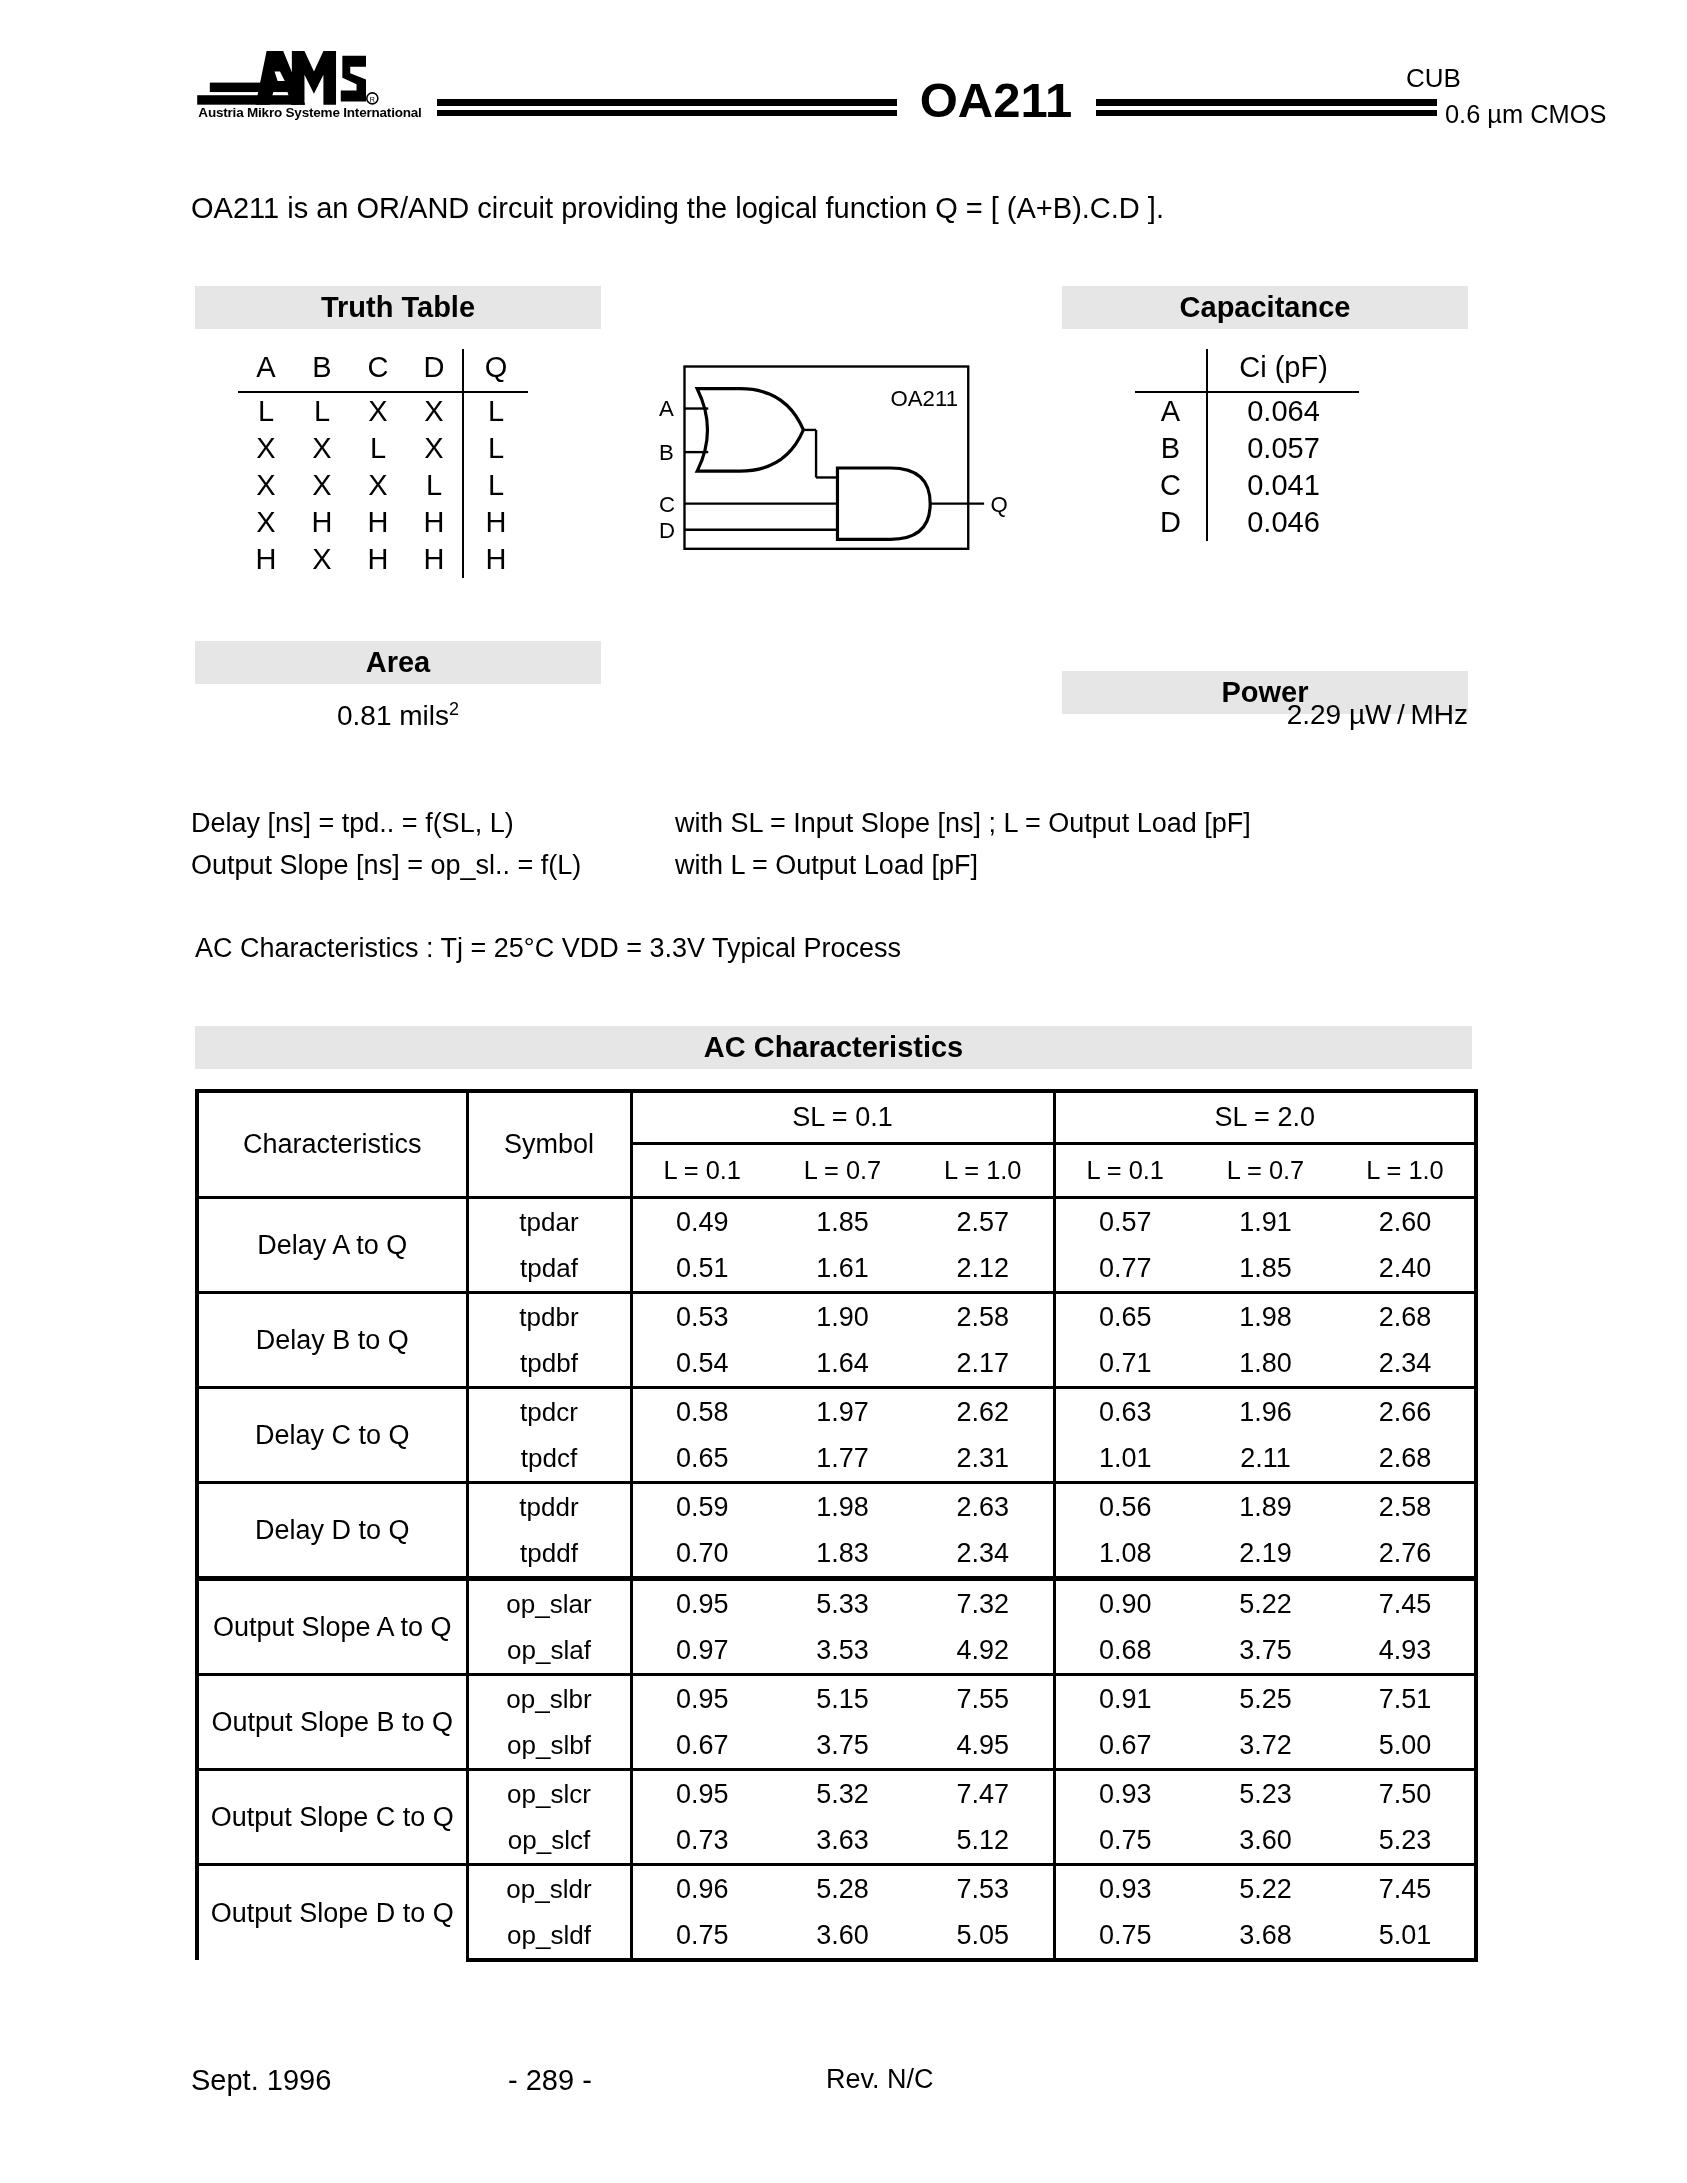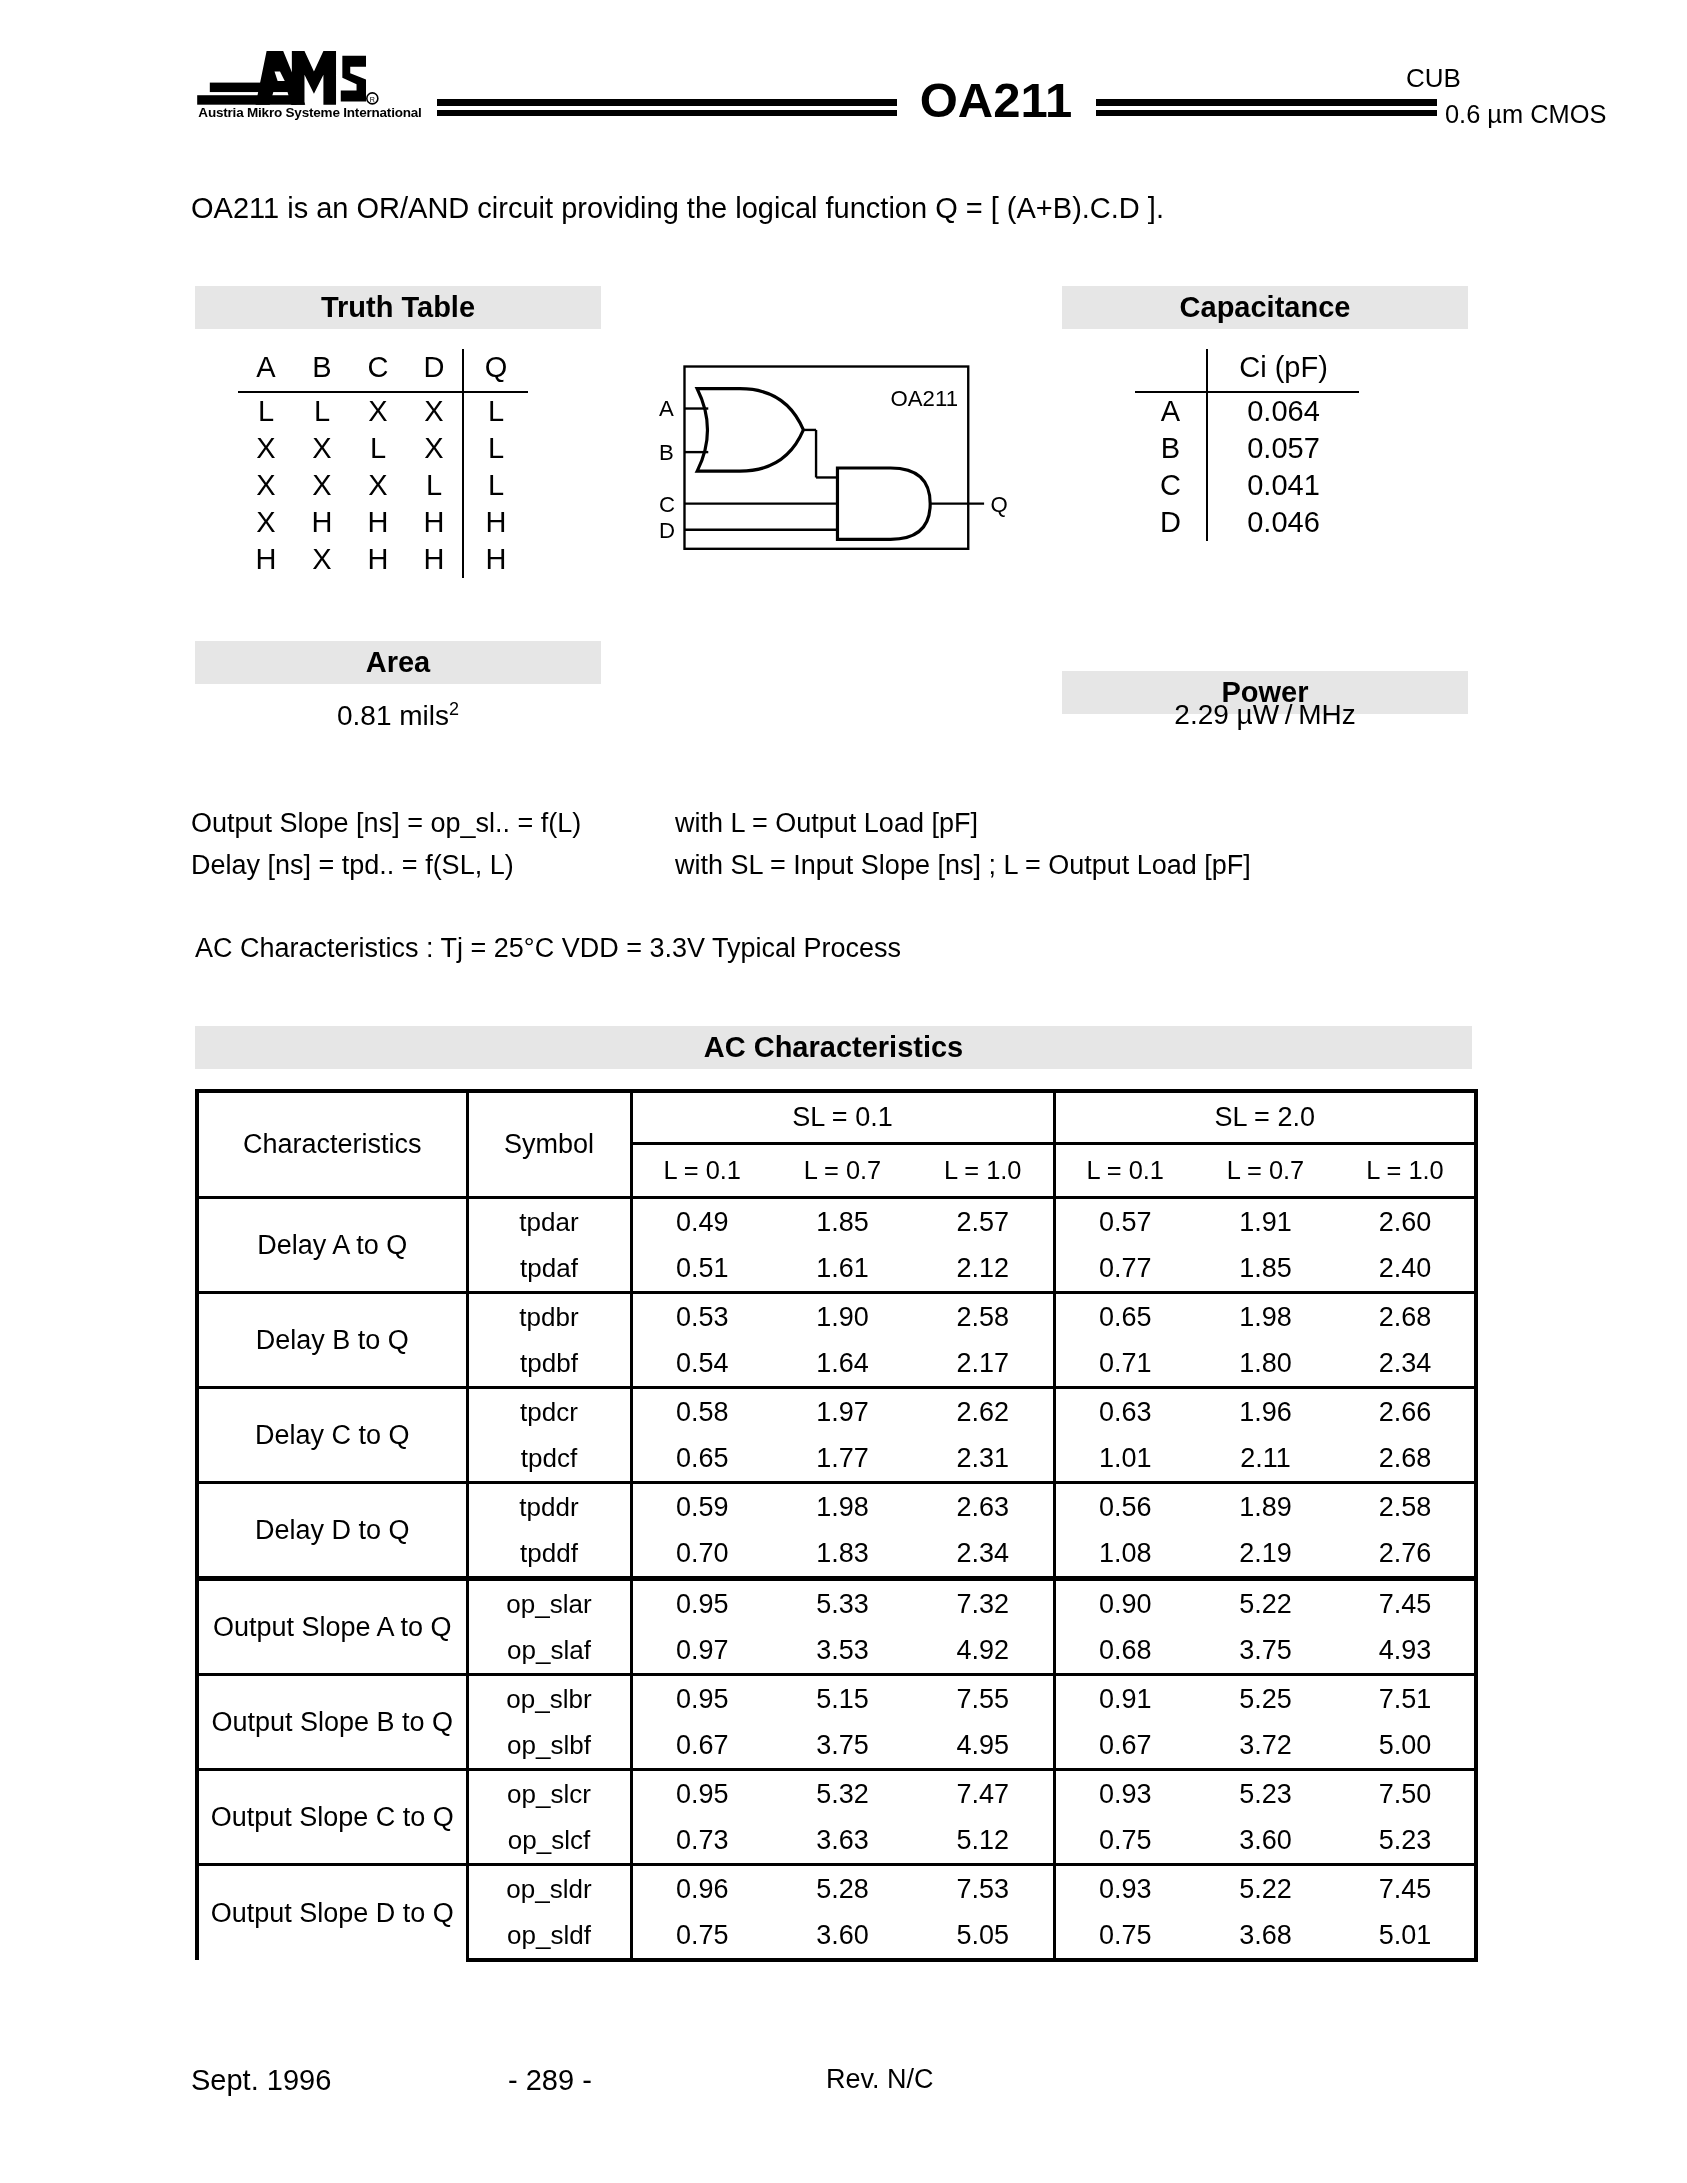--- a/index.html
+++ b/index.html
@@ -181,21 +181,21 @@
     top: 699px;
     width: 406px;
     text-align: center;
     font-size: 28px;
   }
   .power-val {
     position: absolute;
     left: 1062px;
     top: 699px;
     width: 406px;
-    text-align: center;
+    text-align: right;
     font-size: 28px;
   }
   .sup { font-size: 18px; vertical-align: super; }
 
   
   .defs {
     position: absolute;
     left: 191px;
     top: 802px;
     font-size: 27px;
@@ -439,26 +439,26 @@
   </table>
 </div>
 
 <div class="area-val">
   <span>0.81  mils</span><span class="sup">2</span>
 </div>
 <div class="power-val">2.29 µW / MHz</div>
 
 <div class="defs">
   <div class="row">
+    <span>Delay [ns]  =  tpd..  =  f(SL, L)</span>
+    <span class="col2">with  SL = Input Slope [ns] ;  L = Output Load [pF]</span>
+  </div>
+  <div class="row">
     <span>Output Slope [ns]  =  op_sl..  =  f(L)</span>
     <span class="col2">with  L = Output Load [pF]</span>
-  </div>
-  <div class="row">
-    <span>Delay [ns]  =  tpd..  =  f(SL, L)</span>
-    <span class="col2">with  SL = Input Slope [ns] ;  L = Output Load [pF]</span>
   </div>
 </div>
 <div class="acline">AC Characteristics :    Tj = 25°C    VDD = 3.3V    Typical Process</div>
 
 <table class="ac-table">
   <colgroup>
     <col style="width:270px">
     <col style="width:164px">
     <col style="width:141px">
       <col style="width:141px">

